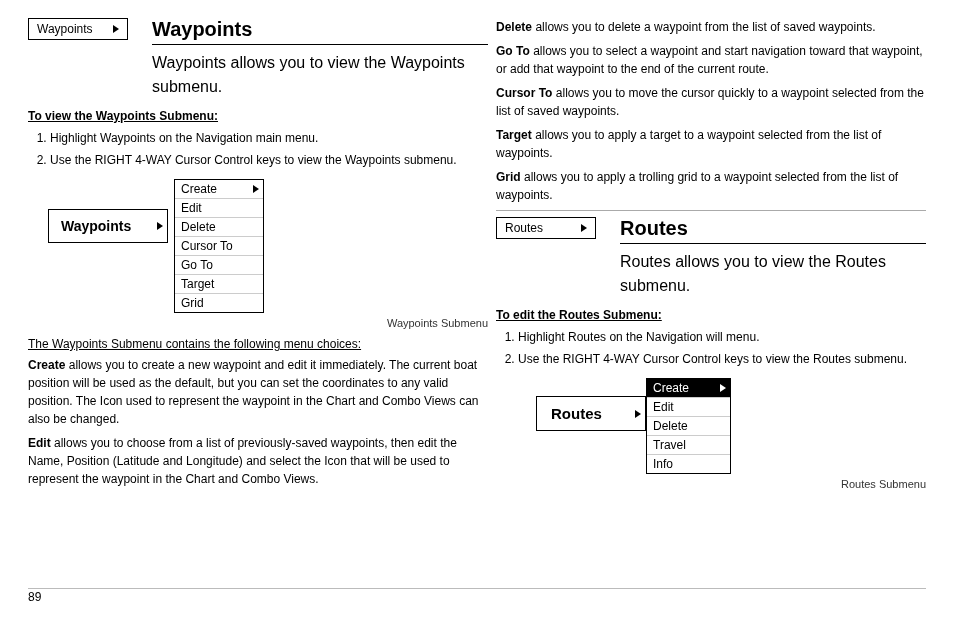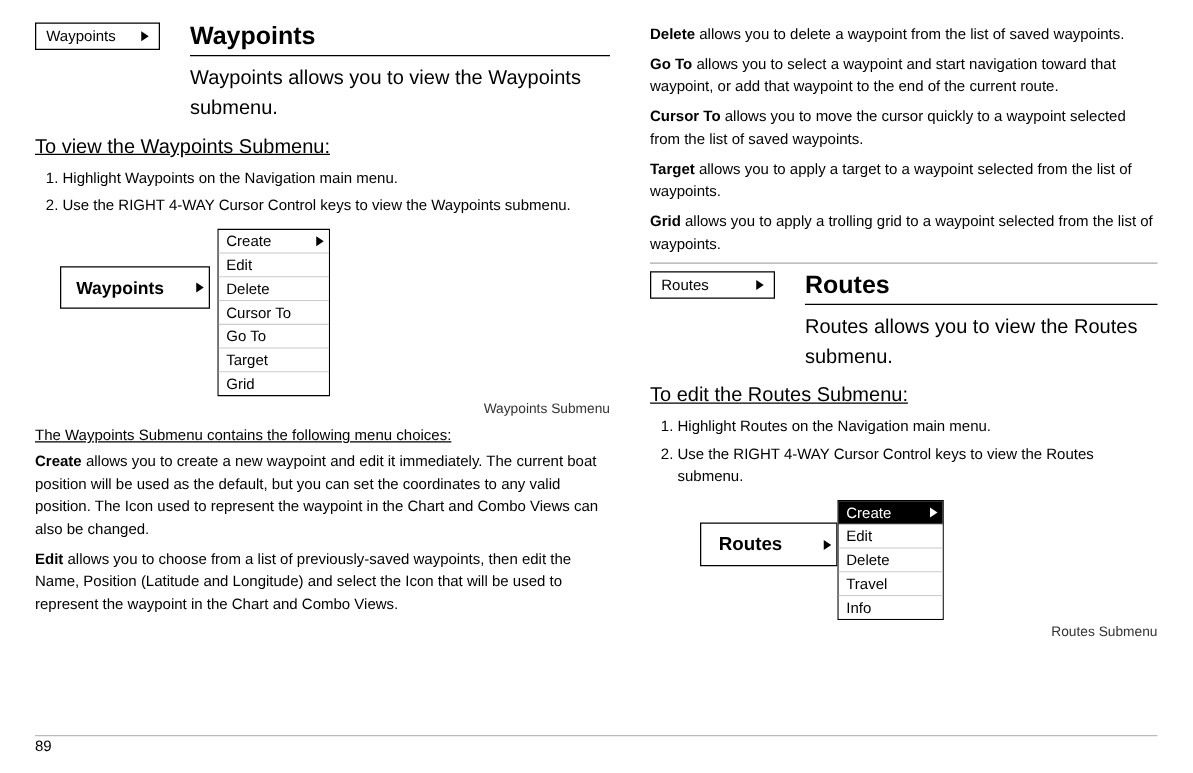--- a/index.html
+++ b/index.html
@@ -16,21 +16,21 @@
       width: 954px;
       height: 618px;
       position: relative;
       padding: 18px 28px 14px 28px;
       display: flex;
       flex-direction: column;
     }
     .two-col {
       display: flex;
       flex: 1;
-      gap: 32px;
+      gap: 8px;
     }
     .left-col {
       width: 460px;
       flex-shrink: 0;
     }
     .right-col {
       flex: 1;
     }
     .section-title {
       font-size: 20px;
@@ -44,22 +44,22 @@
       align-items: flex-start;
       margin-bottom: 8px;
       gap: 12px;
     }
     .section-intro {
       font-size: 16px;
       line-height: 1.5;
     }
     .underline-heading {
       text-decoration: underline;
-      font-weight: normal;
-      font-size: 16px;
+      font-weight: bold;
+      font-size: 12px;
       margin-top: 10px;
       margin-bottom: 6px;
     }
     ol {
       padding-left: 22px;
       margin-bottom: 8px;
     }
     ol li {
       font-size: 12px;
       line-height: 1.5;
@@ -321,21 +321,21 @@
           <div class="section-title">Routes</div>
           <div class="section-intro">
             <span>Routes allows you to view the Routes submenu.</span>
           </div>
         </div>
       </div>
 
       <div class="underline-heading">To edit the Routes Submenu:</div>
 
       <ol>
-        <li>Highlight Routes on the Navigation main menu.</li>
+        <li>Highlight Routes on the Navigation will menu.</li>
         <li>Use the RIGHT 4-WAY Cursor Control keys to view the Routes submenu.</li>
       </ol>
 
       <div class="routes-submenu-container">
         <div class="routes-box">
           <span>Routes</span>
           <span style="position:absolute;right:4px;top:50%;transform:translateY(-50%);display:inline-block;width:0;height:0;border-top:4px solid transparent;border-bottom:4px solid transparent;border-left:6px solid #000;"></span>
         </div>
         <div class="routes-submenu-list">
           <div class="routes-submenu-item active has-arrow">

